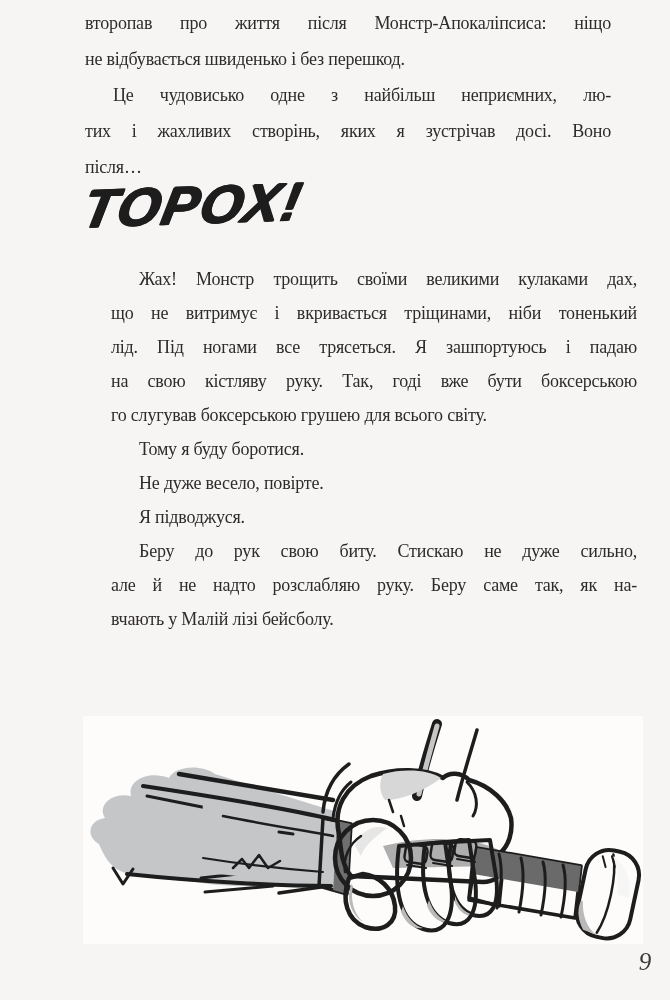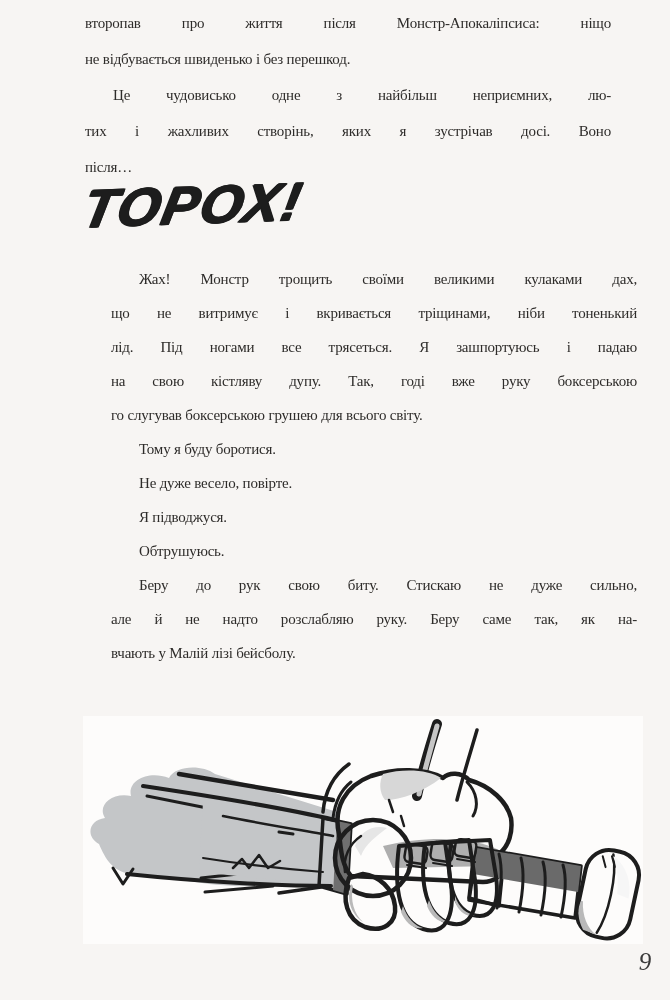--- a/index.html
+++ b/index.html
@@ -7,21 +7,21 @@
     width:670px;height:1000px;
     background:#f7f5f3;
     font-family:"Liberation Serif", serif;
     color:#2e2c2a;
     position:relative;
     overflow:hidden;
   }
   .page{position:absolute;inset:0;}
   .text-col{
     position:absolute;left:85px;width:526px;
-    font-size:15px;
+    font-size:18px;
     letter-spacing:-0.2px;
   }
   #block1{top:5px;line-height:36px;}
   #block2{top:262px;line-height:34px;margin-left:26px;}
   .line{
     white-space:nowrap;
     text-align:justify;
     text-align-last:left;
   }
   .line.jfull{text-align-last:justify;}
@@ -61,26 +61,25 @@
       <div class="line jfull">тих і жахливих створінь, яких я зустрічав досі. Воно</div>
       <div class="line">після…</div>
     </div>
 
   <div class="sfx-heading">ТОРОХ!</div>
 
   <div class="text-col" id="block2">
       <div class="line jfull indent">Жах! Монстр трощить своїми великими кулаками дах,</div>
       <div class="line jfull">що не витримує і вкривається тріщинами, ніби тоненький</div>
       <div class="line jfull">лід. Під ногами все трясеться. Я зашпортуюсь і падаю</div>
-      <div class="line jfull">на свою кістляву дупу. Так, годі вже руку боксерською</div>
+      <div class="line jfull">на свою кістляву руку. Так, годі вже бути боксерською</div>
       <div class="line">го слугував боксерською грушею для всього світу.</div>
       <div class="line indent">Тому я буду боротися.</div>
       <div class="line indent">Не дуже весело, повірте.</div>
       <div class="line indent">Я підводжуся.</div>
-      <div class="line indent">Обтрушуюсь.</div>
       <div class="line jfull indent">Беру до рук свою биту. Стискаю не дуже сильно,</div>
       <div class="line jfull">але й не надто розслабляю руку. Беру саме так, як на-</div>
       <div class="line">вчають у Малій лізі бейсболу.</div>
     </div>
 
   <div class="illustration-panel">
     <svg viewBox="0 0 560 228">
 
       <g>
         <path d="M16,128 C2,120 6,104 22,102 C14,90 28,76 48,80 C44,64 66,54 86,62

